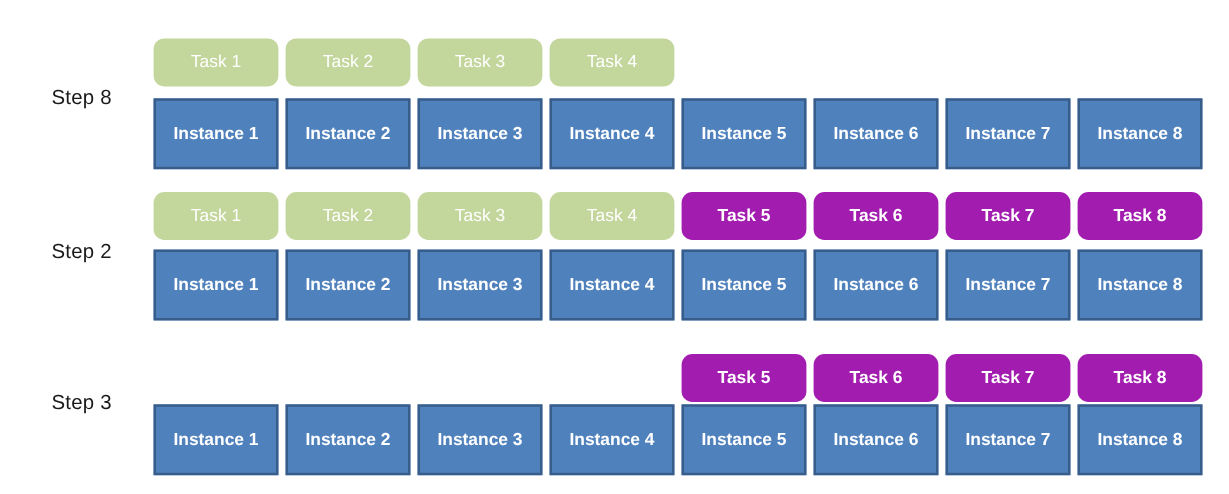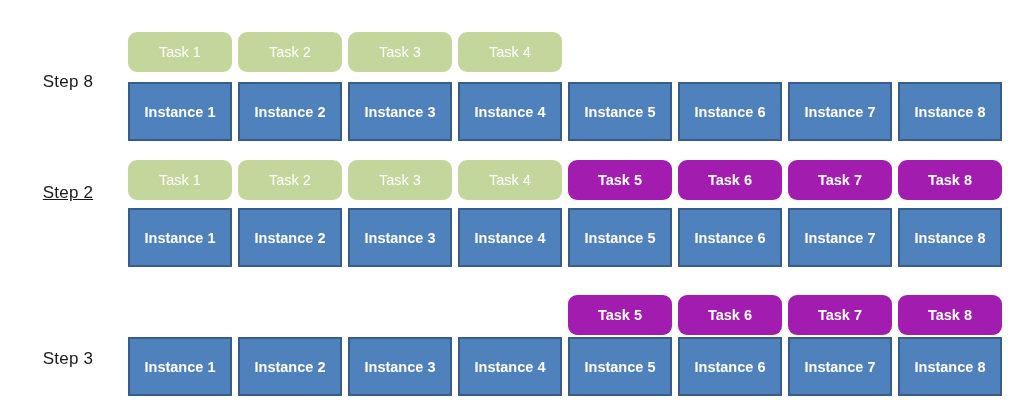--- a/index.html
+++ b/index.html
@@ -109,21 +109,21 @@
         <div class="cell inst-box" style="left: 238px; top: 0px; width: 104px;">Instance 2</div>
         <div class="cell inst-box" style="left: 348px; top: 0px; width: 104px;">Instance 3</div>
         <div class="cell inst-box" style="left: 458px; top: 0px; width: 104px;">Instance 4</div>
         <div class="cell inst-box" style="left: 568px; top: 0px; width: 104px;">Instance 5</div>
         <div class="cell inst-box" style="left: 678px; top: 0px; width: 104px;">Instance 6</div>
         <div class="cell inst-box" style="left: 788px; top: 0px; width: 104px;">Instance 7</div>
         <div class="cell inst-box" style="left: 898px; top: 0px; width: 104px;">Instance 8</div>
       </div>
     </div>
     <div class="step-row" style="top: 0px;">
-      <div class="step-label" style="top: 183px; text-decoration: underline;">Step 2</div>
+      <div class="step-label" style="top: 200px;">Step 2</div>
       <div class="task-lane" style="top: 160px; position: absolute;">
         <div class="cell task-box task-green" style="left: 128px; top: 0px; width: 104px;">Task 1</div>
         <div class="cell task-box task-green" style="left: 238px; top: 0px; width: 104px;">Task 2</div>
         <div class="cell task-box task-green" style="left: 348px; top: 0px; width: 104px;">Task 3</div>
         <div class="cell task-box task-green" style="left: 458px; top: 0px; width: 104px;">Task 4</div>
         <div class="cell task-box task-purple" style="left: 568px; top: 0px; width: 104px;">Task 5</div>
         <div class="cell task-box task-purple" style="left: 678px; top: 0px; width: 104px;">Task 6</div>
         <div class="cell task-box task-purple" style="left: 788px; top: 0px; width: 104px;">Task 7</div>
         <div class="cell task-box task-purple" style="left: 898px; top: 0px; width: 104px;">Task 8</div>
       </div>
@@ -132,21 +132,21 @@
         <div class="cell inst-box" style="left: 238px; top: 0px; width: 104px;">Instance 2</div>
         <div class="cell inst-box" style="left: 348px; top: 0px; width: 104px;">Instance 3</div>
         <div class="cell inst-box" style="left: 458px; top: 0px; width: 104px;">Instance 4</div>
         <div class="cell inst-box" style="left: 568px; top: 0px; width: 104px;">Instance 5</div>
         <div class="cell inst-box" style="left: 678px; top: 0px; width: 104px;">Instance 6</div>
         <div class="cell inst-box" style="left: 788px; top: 0px; width: 104px;">Instance 7</div>
         <div class="cell inst-box" style="left: 898px; top: 0px; width: 104px;">Instance 8</div>
       </div>
     </div>
     <div class="step-row" style="top: 0px;">
-      <div class="step-label" style="top: 326px; margin-top: 23px;">Step 3</div>
+      <div class="step-label" style="top: 326px;">Step 3</div>
       <div class="task-lane" style="top: 295px; position: absolute;">
         <div class="cell task-box task-purple" style="left: 568px; top: 0px; width: 104px;">Task 5</div>
         <div class="cell task-box task-purple" style="left: 678px; top: 0px; width: 104px;">Task 6</div>
         <div class="cell task-box task-purple" style="left: 788px; top: 0px; width: 104px;">Task 7</div>
         <div class="cell task-box task-purple" style="left: 898px; top: 0px; width: 104px;">Task 8</div>
       </div>
       <div class="inst-lane" style="top: 337px; position: absolute;">
         <div class="cell inst-box" style="left: 128px; top: 0px; width: 104px;">Instance 1</div>
         <div class="cell inst-box" style="left: 238px; top: 0px; width: 104px;">Instance 2</div>
         <div class="cell inst-box" style="left: 348px; top: 0px; width: 104px;">Instance 3</div>

